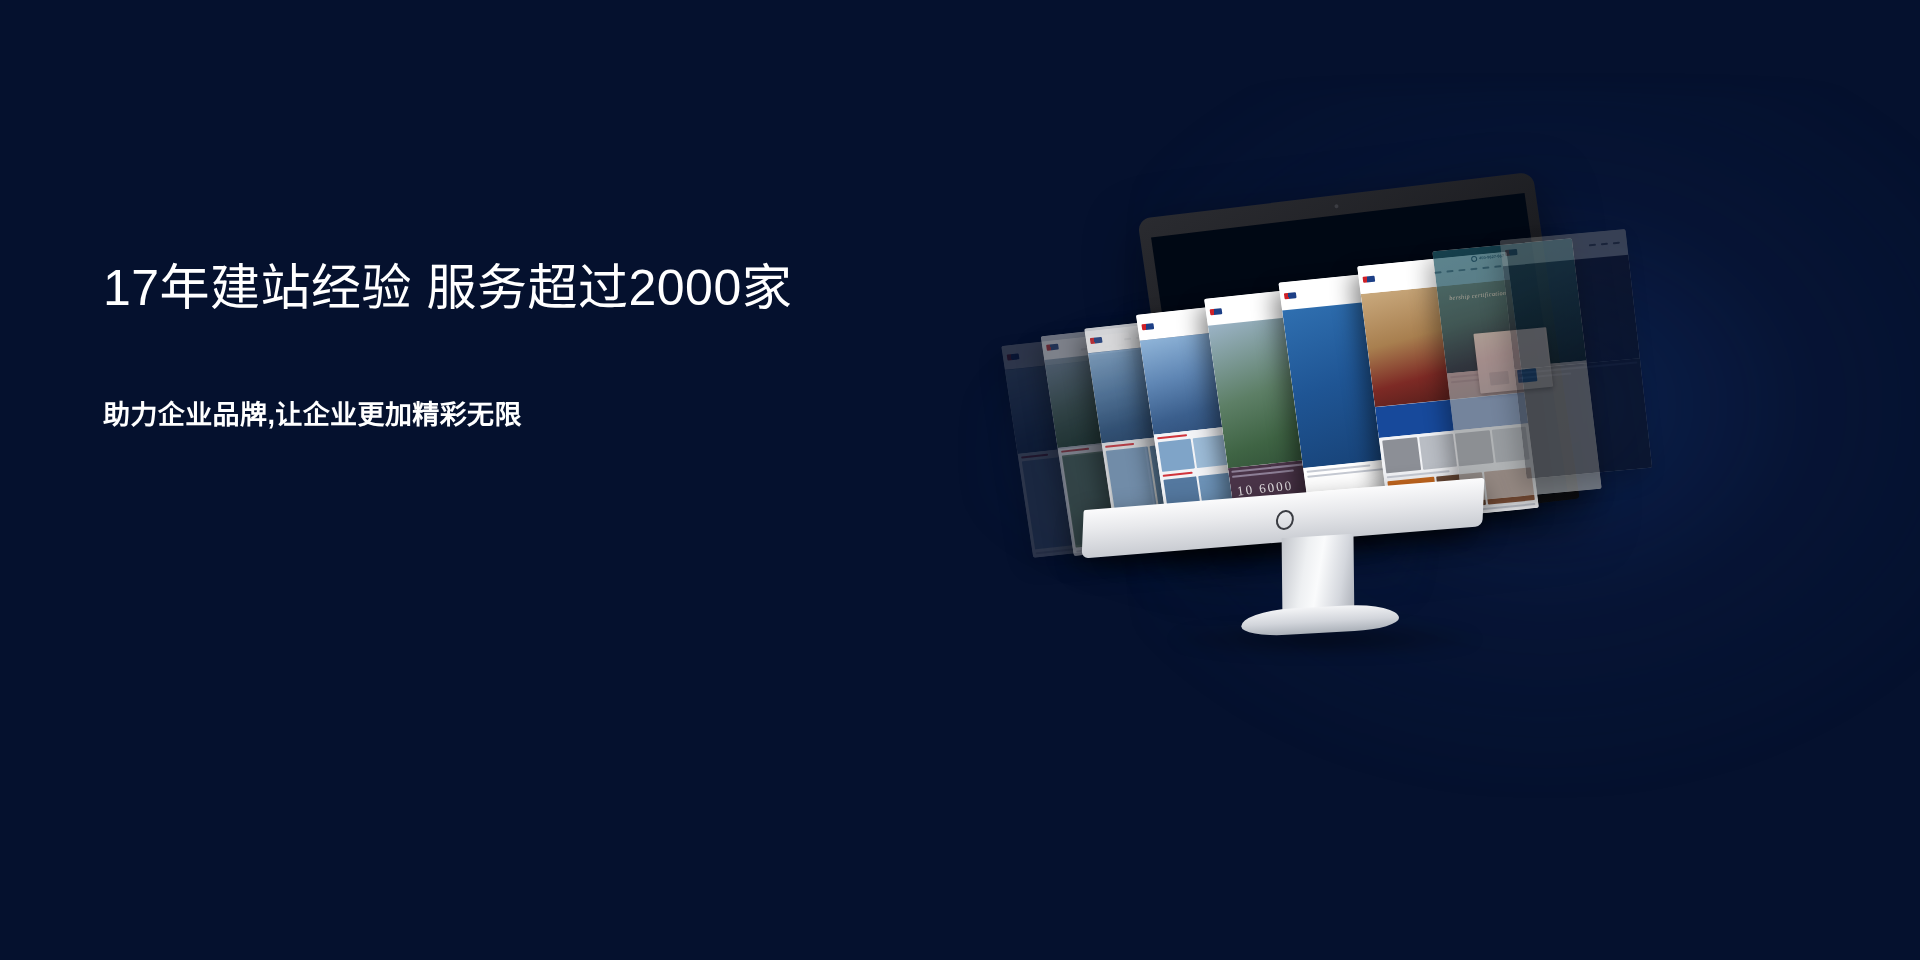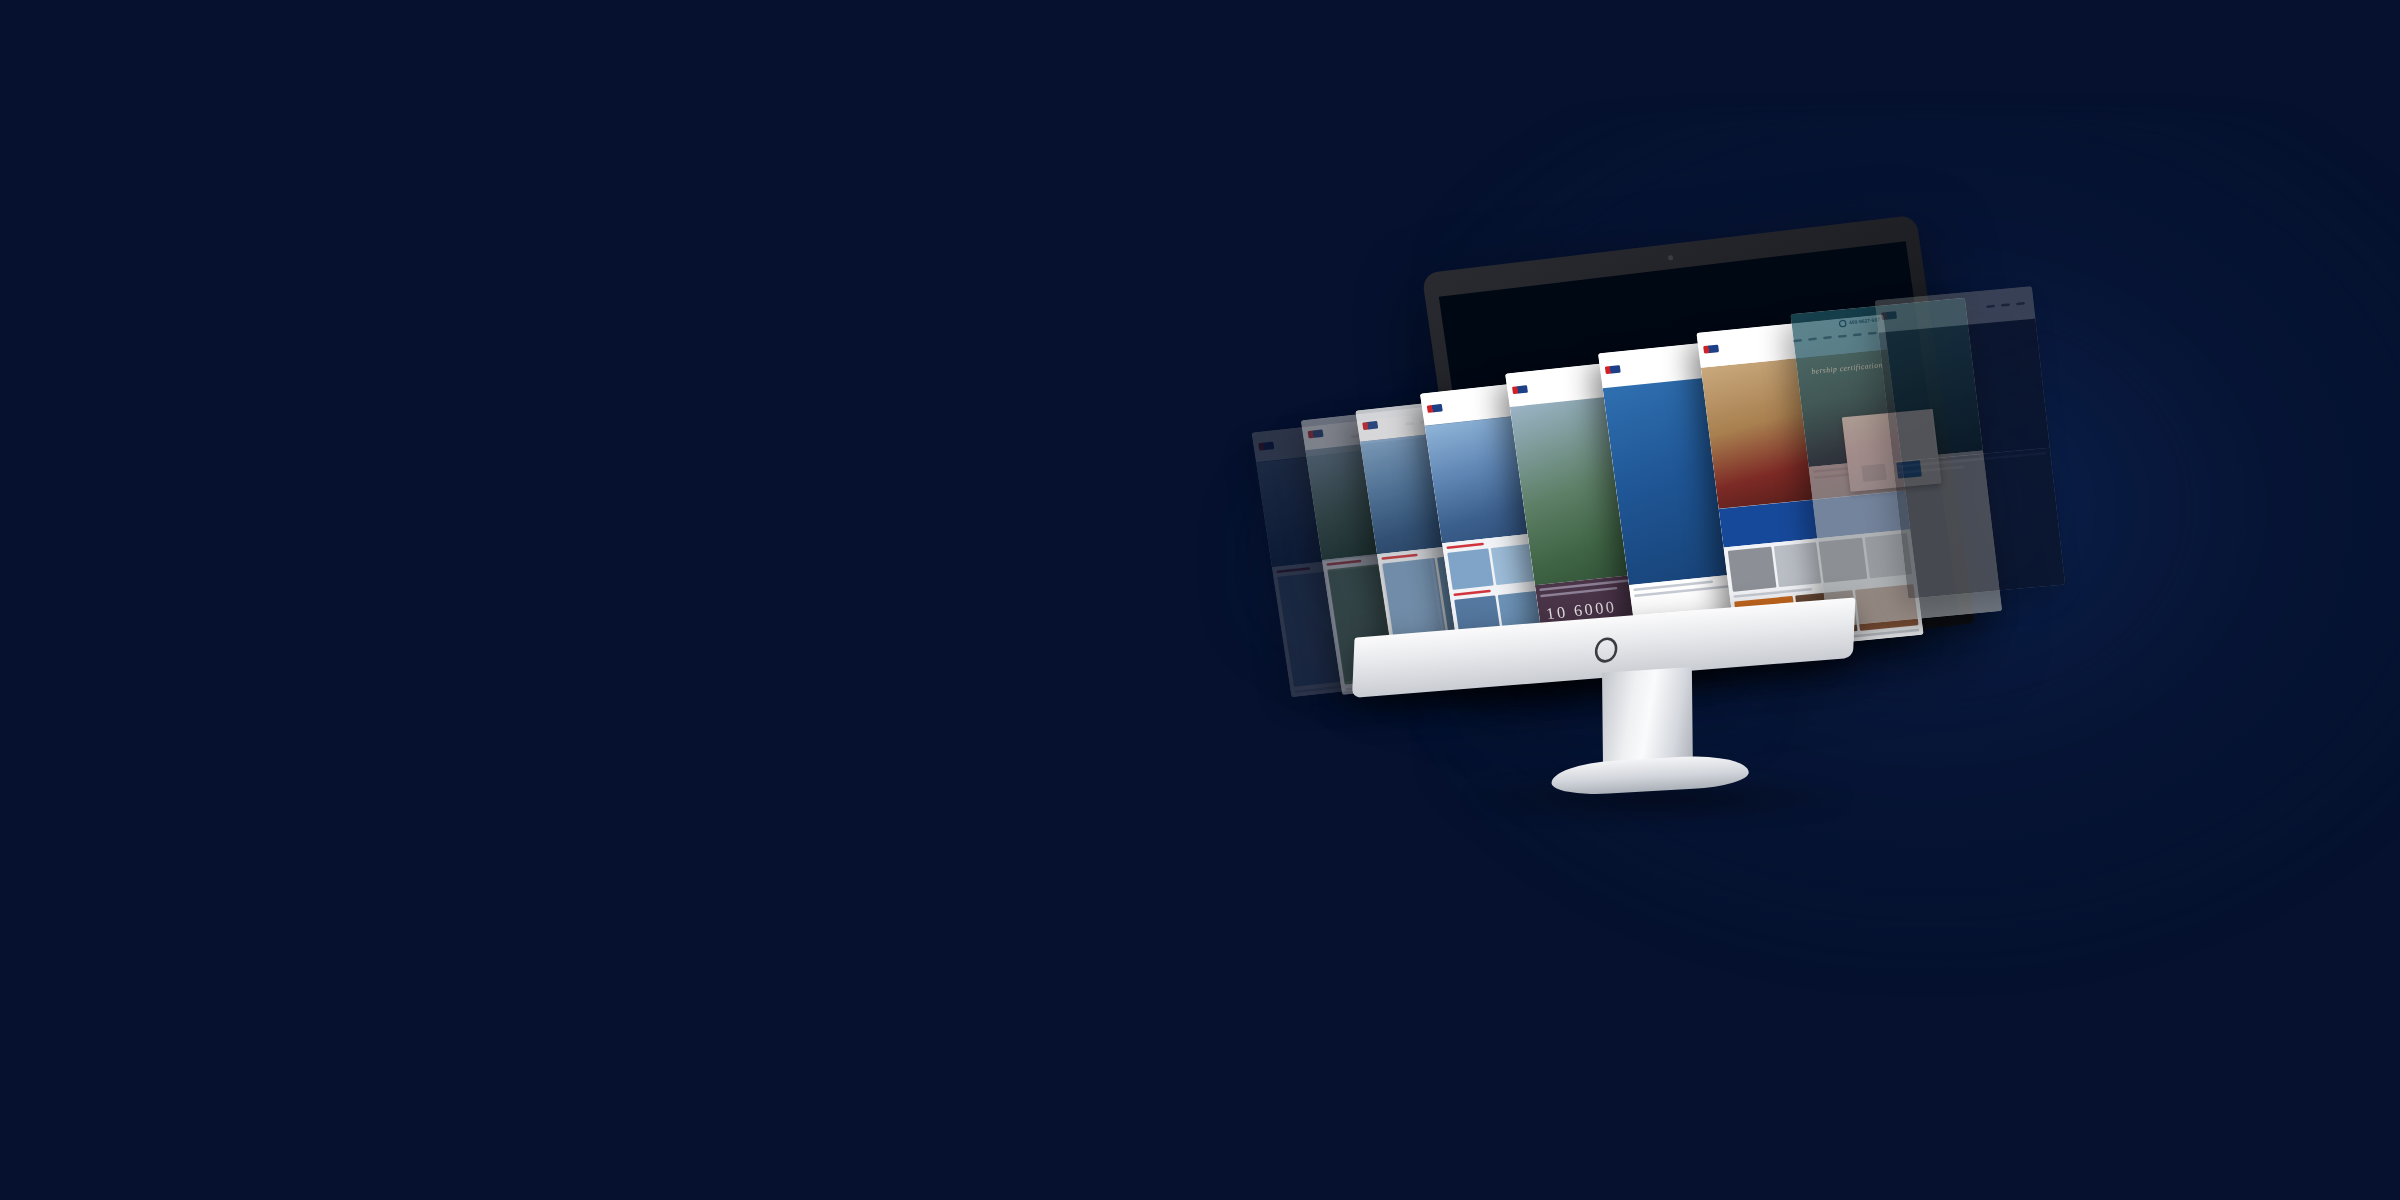--- a/index.html
+++ b/index.html
@@ -349,22 +349,24 @@
 </style>
 </head>
 <body>
 
 <div id="stage">
 
   <div class="glow glow-right"></div>
   <div class="glow glow-left-streak"></div>
 
   <div class="copy">
+    <h1 class="headline">17年建站经验 服务超过2000家</h1>
 
     <div class="sub-block">
+      <p class="subline">助力企业品牌,让企业更加精彩无限</p>
     </div>
   </div>
 
   <div id="monitor-wrap">
 
     <div class="floor-shadow"></div>
 
     <div class="display">
       <span class="display-cam"></span>
       <div class="display-inner"></div>

